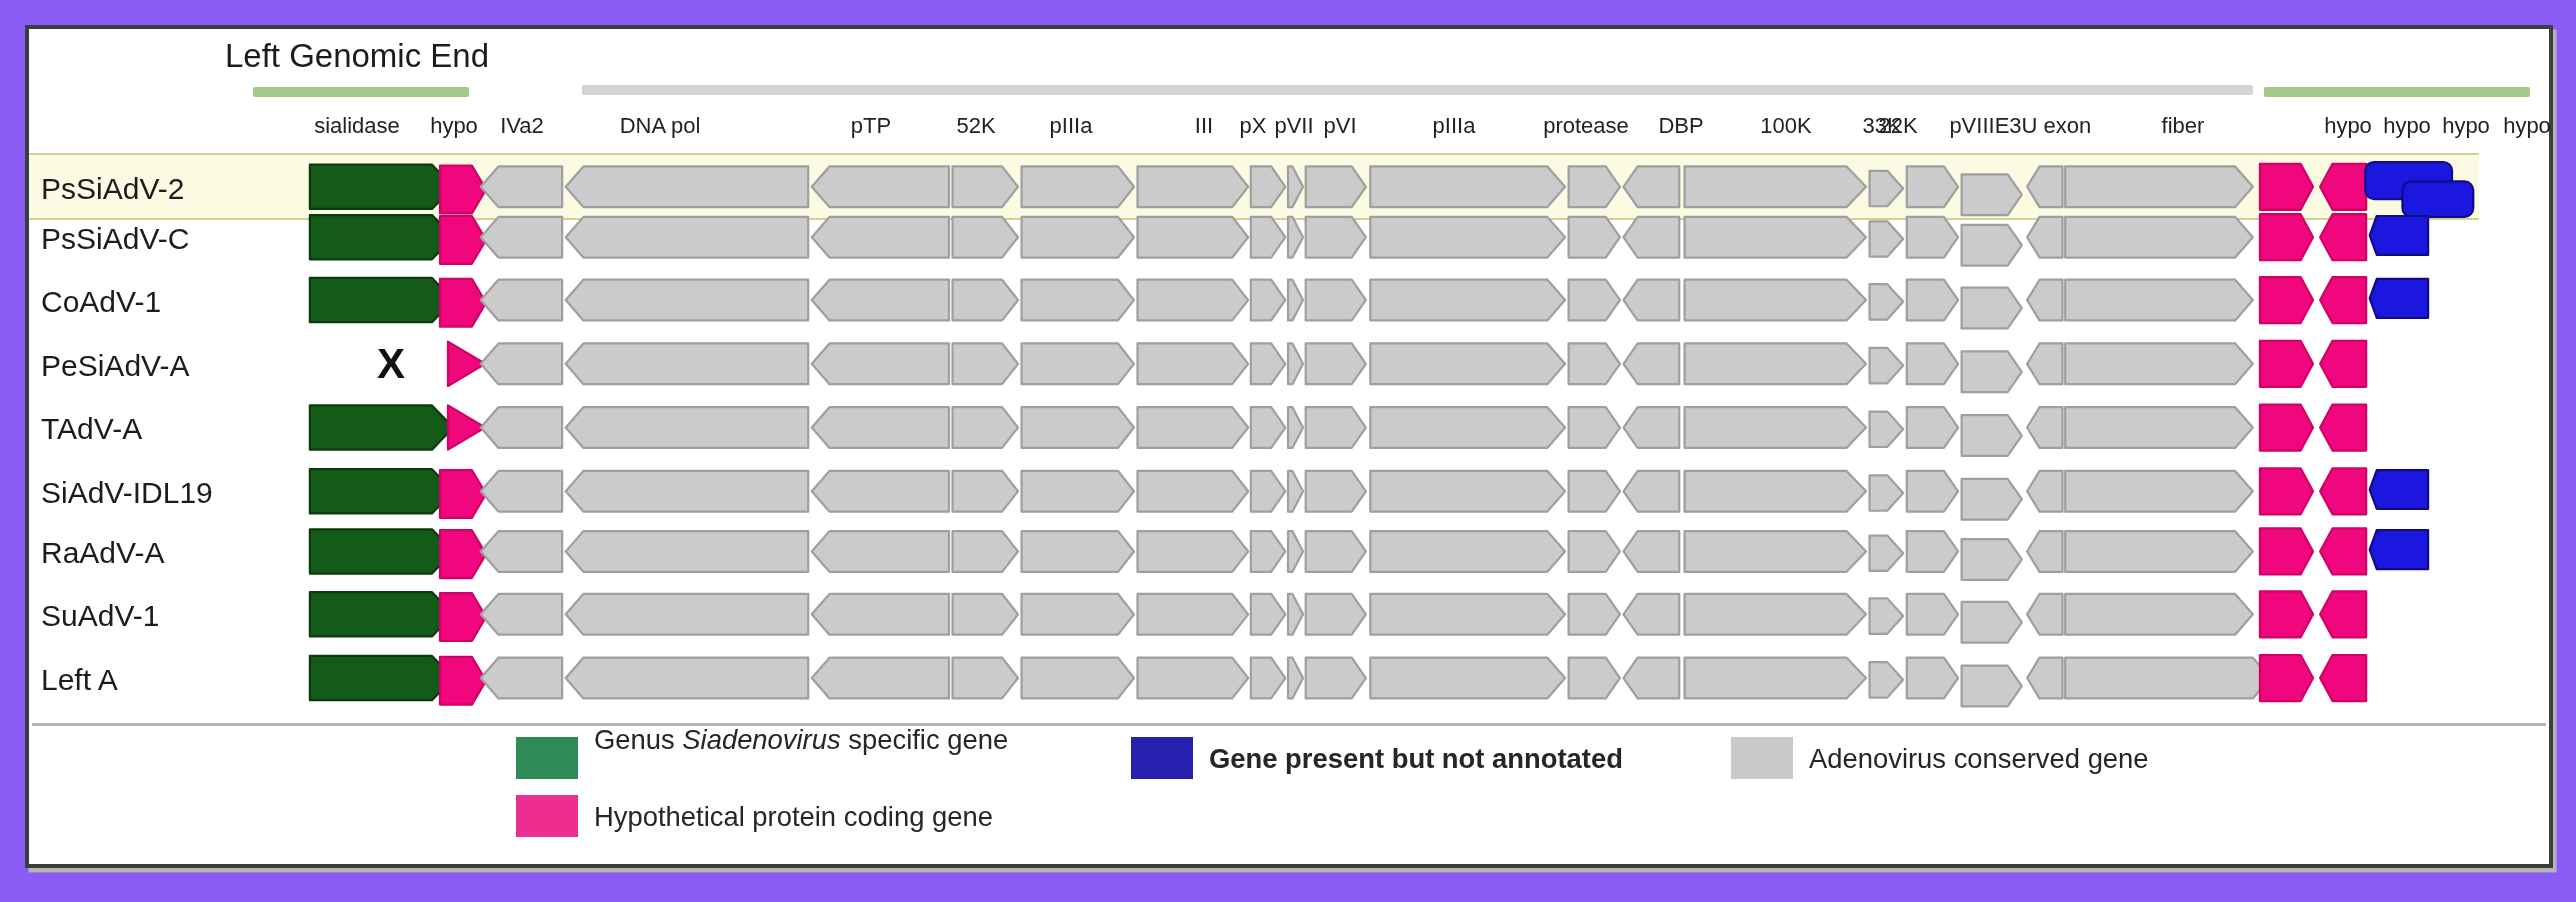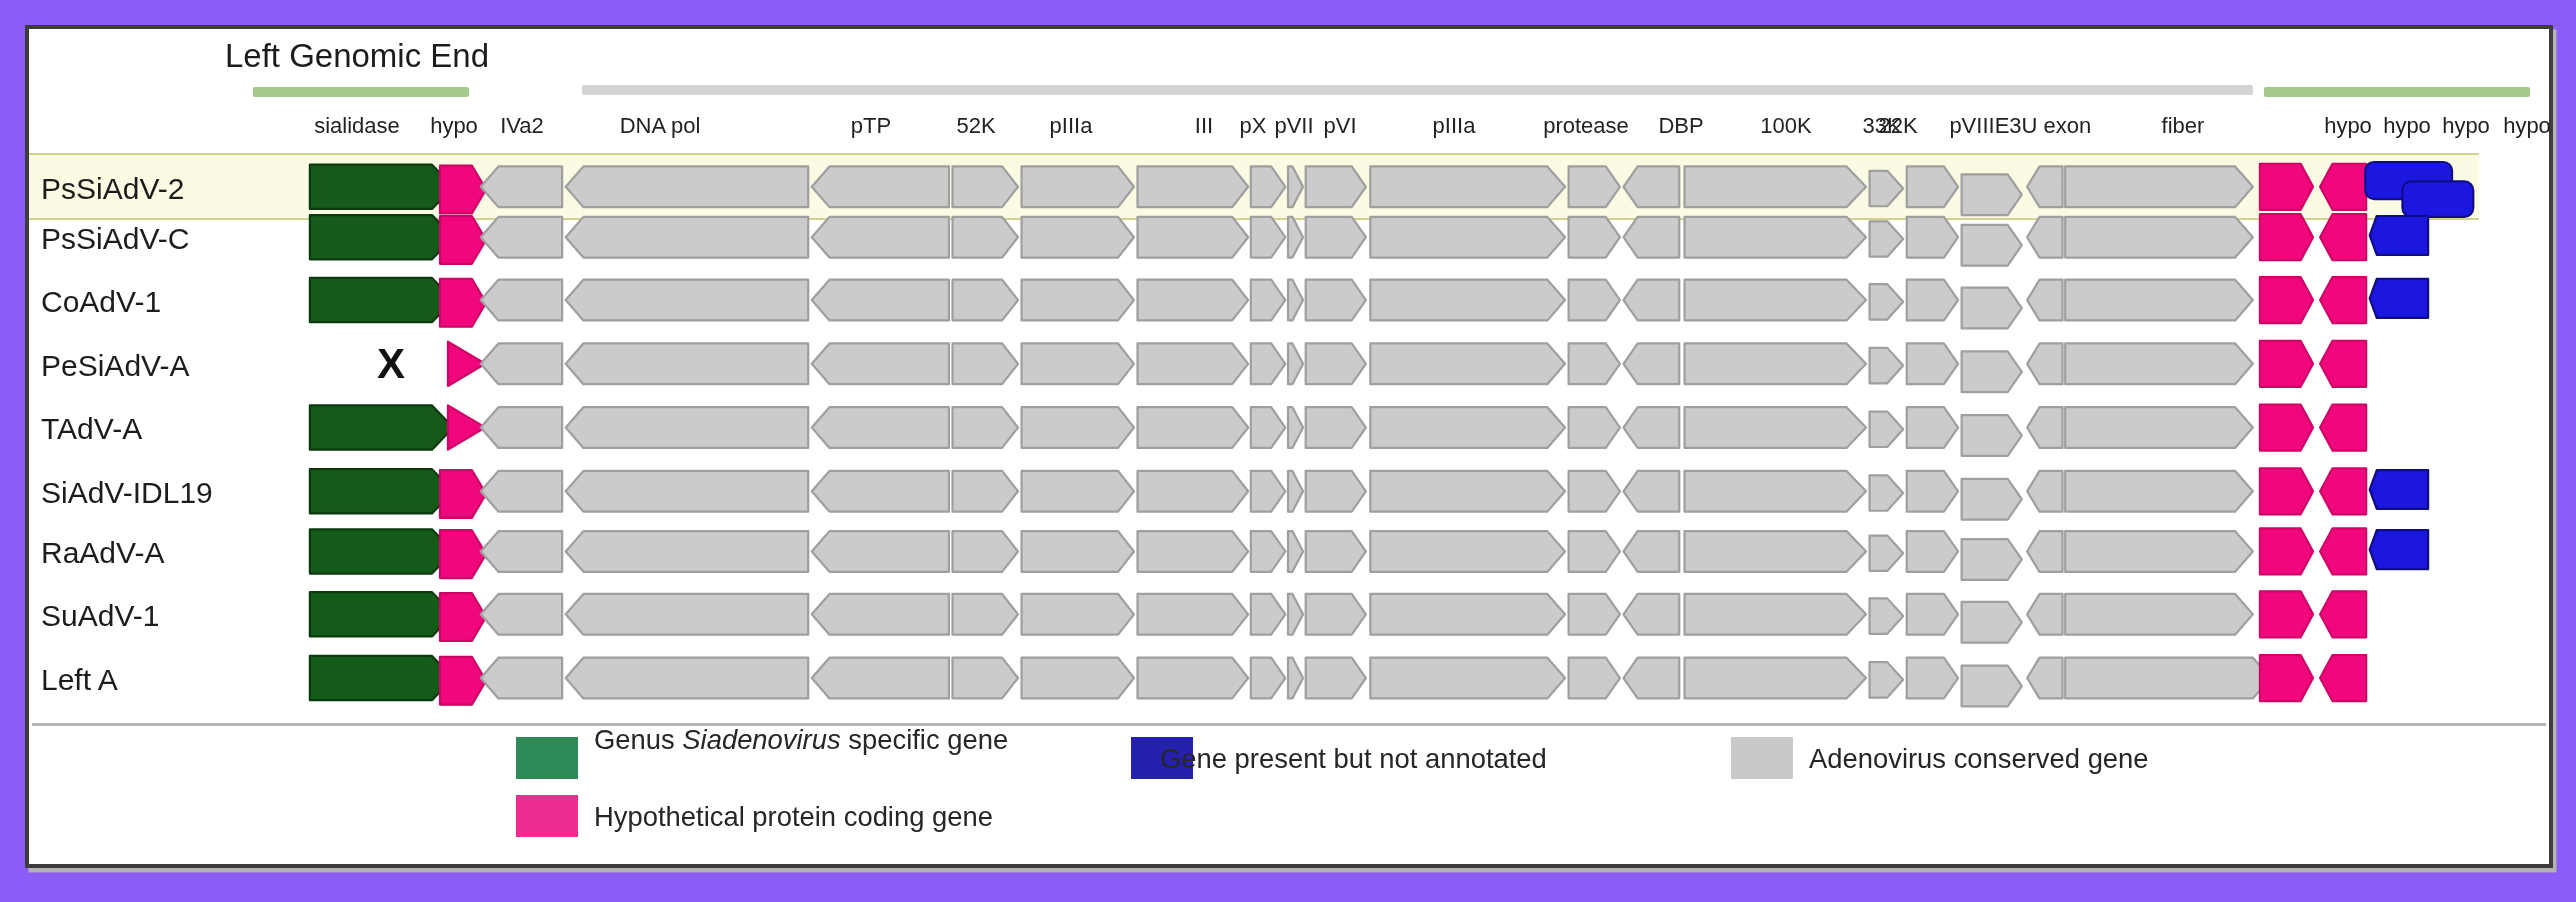--- a/index.html
+++ b/index.html
@@ -297,21 +297,21 @@
       <div style="top:680px;" class="row-label">Left A</div>
       <div style="top:723px;" class="sep-line"></div>
     </div>
   <div id="legend">
       <div>
         <div style="left:516px;top:737px;background:#2e8b57;" class="legend-swatch"></div>
         <div style="left:594px;top:740px;" class="legend-label"><span>Genus </span><i>Siadenovirus</i><span> specific gene</span></div>
       </div>
       <div>
         <div style="left:1131px;top:737px;background:#2620ae;" class="legend-swatch"></div>
-        <div style="left:1160px;top:759px;" class="legend-label"><span>Gene present but not annotated</span></div>
+        <div style="left:1209px;top:759px;font-weight:bold;" class="legend-label"><span>Gene present but not annotated</span></div>
       </div>
       <div>
         <div style="left:1731px;top:737px;background:#c9c9c9;" class="legend-swatch"></div>
         <div style="left:1809px;top:759px;" class="legend-label"><span>Adenovirus conserved gene</span></div>
       </div>
       <div>
         <div style="left:516px;top:795px;background:#ee2d90;" class="legend-swatch"></div>
         <div style="left:594px;top:817px;" class="legend-label"><span>Hypothetical protein coding gene</span></div>
       </div>
     </div>

